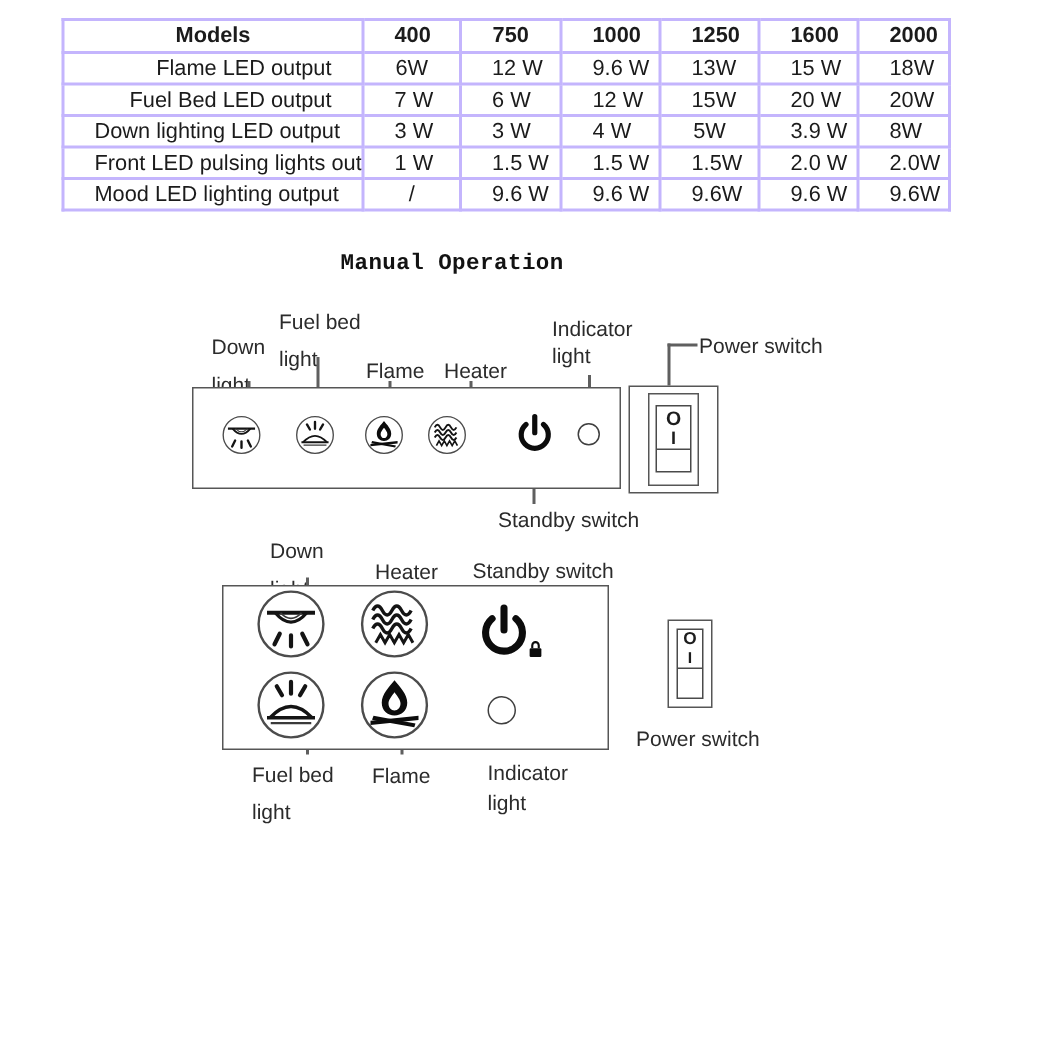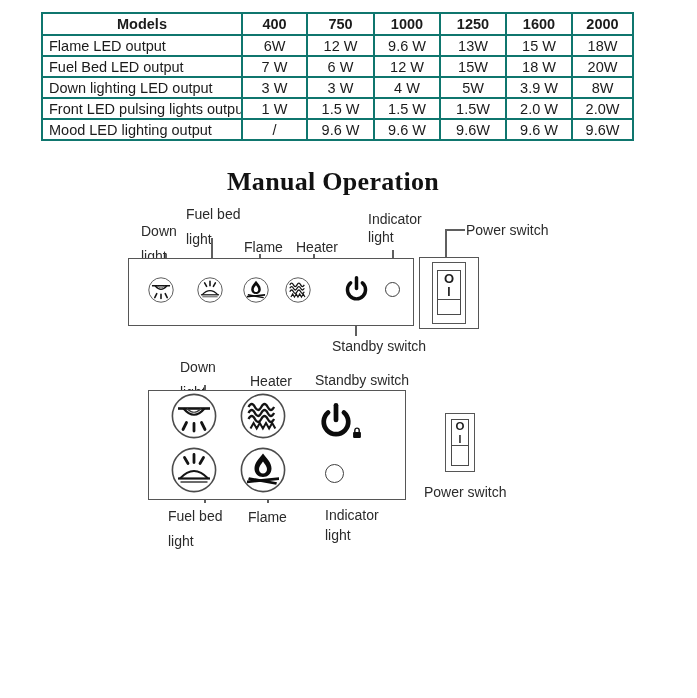--- a/index.html
+++ b/index.html
@@ -2,28 +2,28 @@
 <html><head>
 <meta charset="utf-8">
 <style>
   html,body{margin:0;padding:0;background:#ffffff;}
   .canvas{position:relative;width:697px;height:698px;background:#fff;
           font-family:"Liberation Sans","DejaVu Sans",sans-serif;color:#222;overflow:hidden;}
   .abs{position:absolute;}
 
   
   table.spec{border-collapse:collapse;table-layout:fixed;width:591px;font-size:14.5px;color:#1b1b1b;}
-  table.spec th,table.spec td{border:2px solid #0f766e;padding:0 6px;height:19px;
+  table.spec th,table.spec td{border:2px solid #c4b5fd;padding:0 20px;height:19px;
           text-align:center;white-space:nowrap;overflow:hidden;}
   table.spec th{height:20px;font-weight:bold;}
-  table.spec td.rowlabel{text-align:left;}
-
-  
-  .title{font-family:Liberation Serif, serif;font-weight:bold;
-         font-size:26px;color:#121212;letter-spacing:.3px;white-space:nowrap;}
+  table.spec td.rowlabel{text-align:right;}
+
+  
+  .title{font-family:Liberation Mono, monospace;font-weight:bold;
+         font-size:15px;color:#121212;letter-spacing:.3px;white-space:nowrap;}
 
   
   .lbl{font-size:14px;line-height:25px;color:#2b2b2b;}
   .lbl.wide{line-height:18px;}
   .lbl.gap{line-height:20px;}
 
   
   .panel{border:1.5px solid #565656;background:#fff;}
   .vline{width:1.5px;background:#5f5f5f;}
   .hline{height:1.5px;background:#5f5f5f;}
@@ -121,21 +121,21 @@
           <td>13W</td>
           <td>15 W</td>
           <td>18W</td>
         </tr>
         <tr>
           <td class="rowlabel">Fuel Bed LED output</td>
           <td>7 W</td>
           <td>6 W</td>
           <td>12 W</td>
           <td>15W</td>
-          <td>18 W</td>
+          <td>20 W</td>
           <td>20W</td>
         </tr>
         <tr>
           <td class="rowlabel">Down lighting LED output</td>
           <td>3 W</td>
           <td>3 W</td>
           <td>4 W</td>
           <td>5W</td>
           <td>3.9 W</td>
           <td>8W</td>

